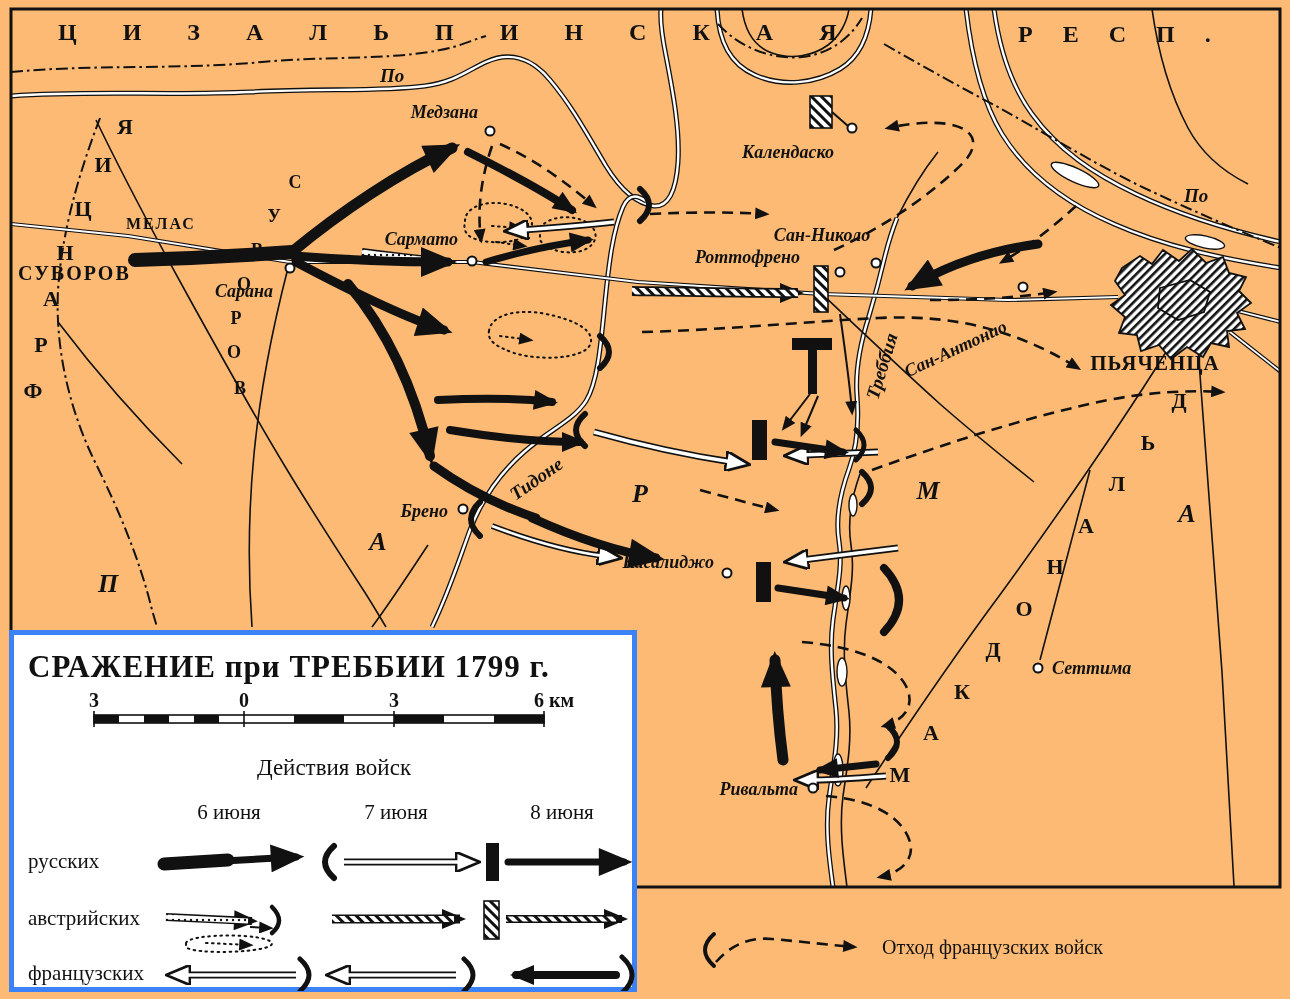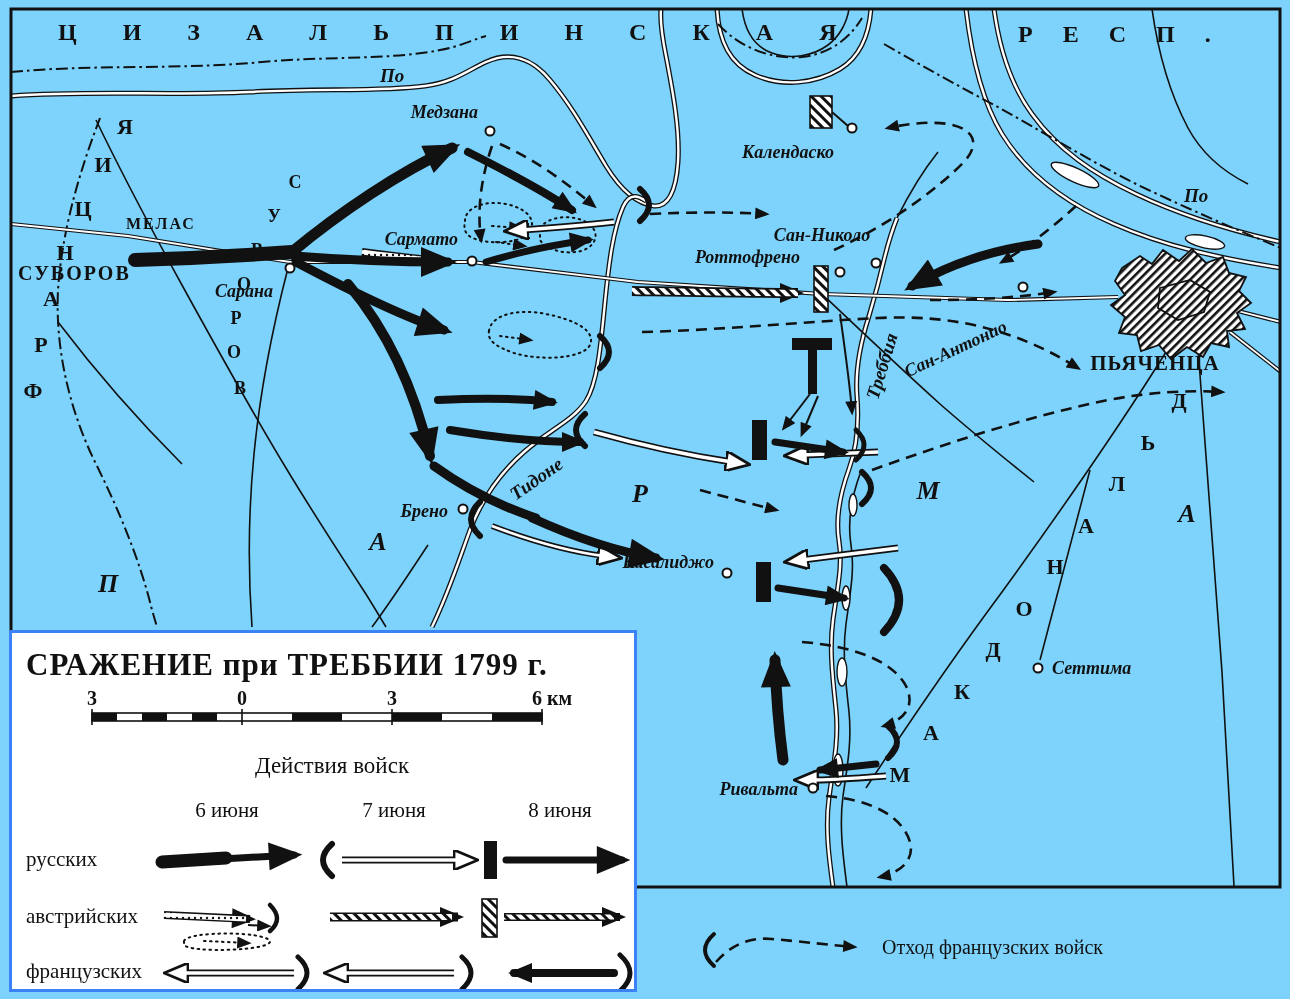--- a/index.html
+++ b/index.html
@@ -1,16 +1,16 @@
 <!DOCTYPE html>
 <html><head>
 <meta charset="utf-8">
 <style>
   html,body { margin:0; padding:0; background:#ffffff; }
-  .stage { position:relative; width:1290px; height:999px; background:#7dd3fc; overflow:hidden;
+  .stage { position:relative; width:1290px; height:999px; background:#fdba74; overflow:hidden;
            font-family:"Liberation Serif", serif; color:#111; }
   svg text { fill:#111; font-family:"Liberation Serif", serif; }
 
   
   .ro   { fill:none; stroke:#111; stroke-width:5; }
   .ri   { fill:none; stroke:#fff; stroke-width:2.4; }
   .thin { fill:none; stroke:#111; stroke-width:1.6; }
   .thin2{ fill:none; stroke:#111; stroke-width:2; }
   .road-o { fill:none; stroke:#111; stroke-width:4.2; }
   .road-i { fill:none; stroke:#fff; stroke-width:1.8; }
@@ -41,21 +41,21 @@
   .t-letterM{ font-weight:bold; font-size:22px; text-anchor:middle; }
   .t-letterS{ font-weight:bold; font-size:18px; text-anchor:middle; }
   .t-cmd    { font-weight:bold; font-size:20px; letter-spacing:2px; }
   .t-cmd2   { font-weight:bold; font-size:16px; letter-spacing:2px; }
   .t-river  { font-weight:bold; font-style:italic; font-size:19px; }
   .t-place  { font-weight:bold; font-style:italic; font-size:18px; }
   .t-city   { font-weight:bold; font-size:21px; letter-spacing:1px; }
 
   
   .legend { position:absolute; left:9px; top:630px; width:628px; height:362px;
-            background:#fff; border:3px solid #3b82f6; box-sizing:border-box; }
+            background:#fff; border:5px solid #3b82f6; box-sizing:border-box; }
   .lg-title { font-weight:bold; font-size:31px; letter-spacing:1px; }
   .lg-num   { font-weight:bold; font-size:20px; text-anchor:middle; }
   .lg-head  { font-size:23px; text-anchor:middle; }
   .lg-col   { font-size:21px; text-anchor:middle; }
   .lg-row   { font-size:21px; }
   .t-retreat{ font-size:20px; }
 </style>
 </head>
 <body>
 

